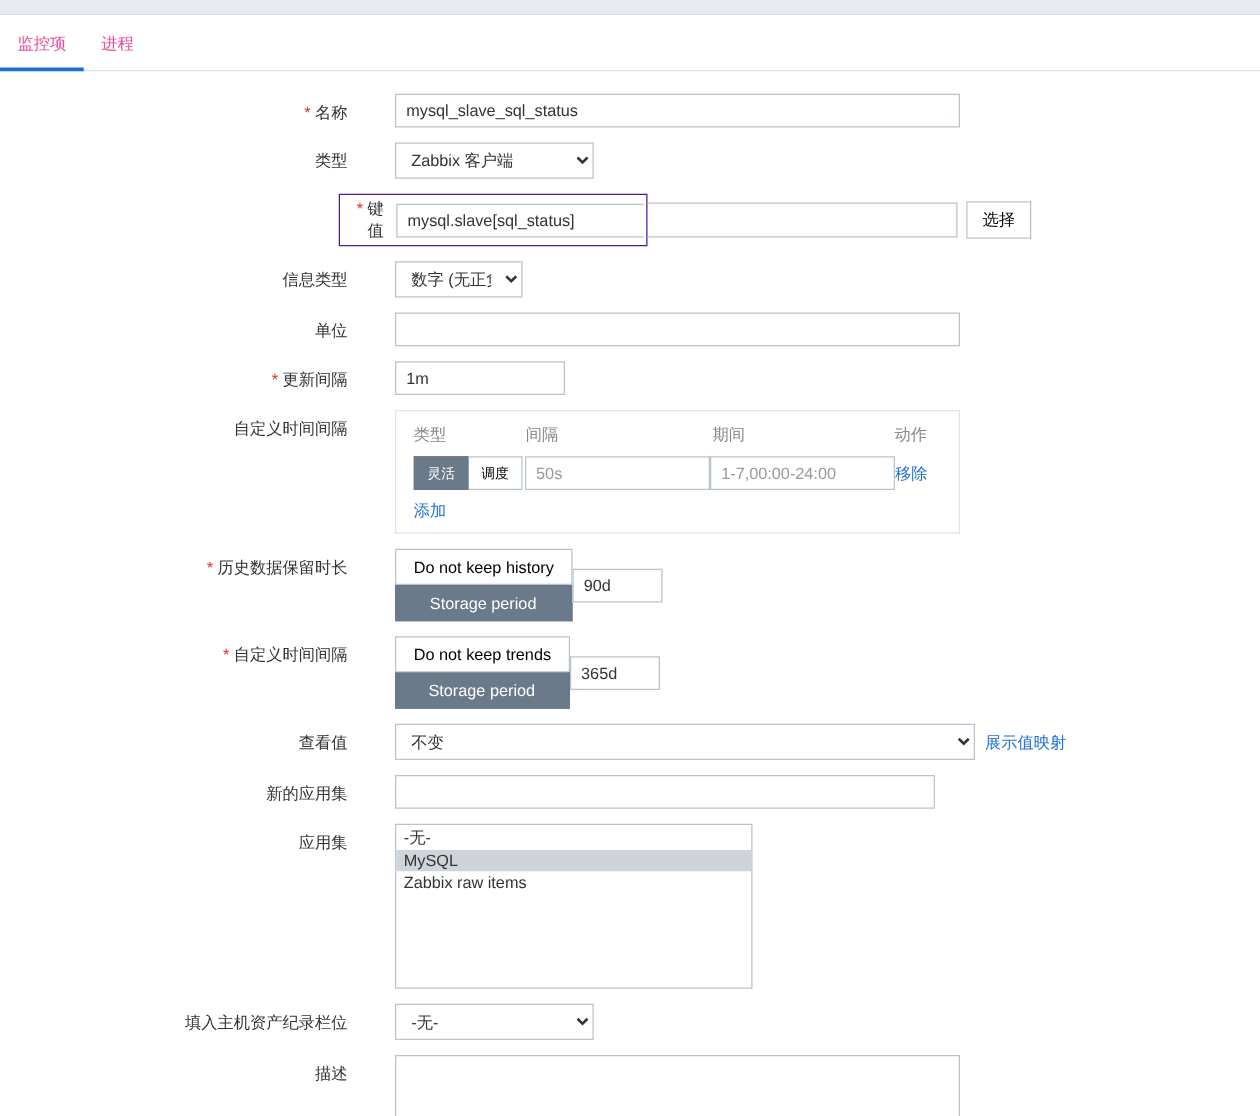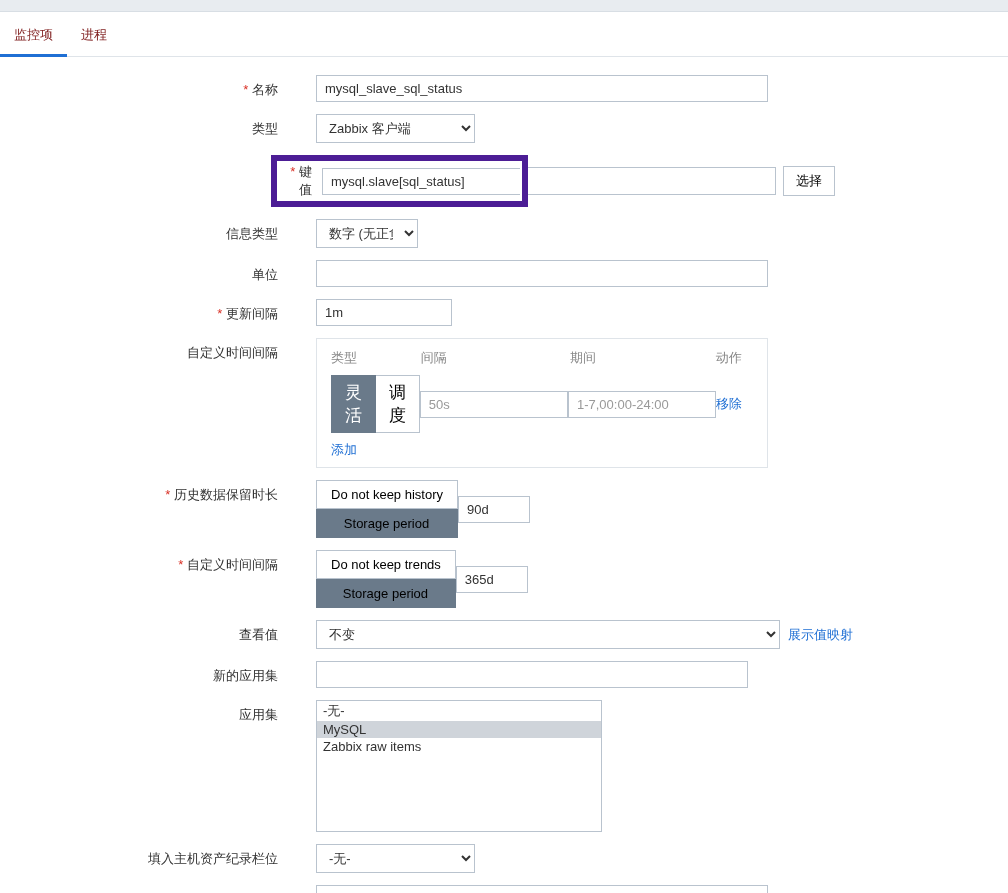--- a/index.html
+++ b/index.html
@@ -16,21 +16,21 @@
       border-bottom: 1px solid #d8dee4;
     }
     .tabs {
       display: flex;
       border-bottom: 1px solid #dfe4e9;
       margin-bottom: 18px;
       padding-top: 8px;
     }
     .tab {
       padding: 6px 14px 10px;
-      color: #7f1d1d;
+      color: #ec4899;
       cursor: pointer;
     }
     .tab.active {
       border-bottom: 3px solid #1f6fd4;
       margin-bottom: -1px;
     }
     .form-row {
       display: flex;
       align-items: flex-start;
       margin-bottom: 12px;
@@ -50,21 +50,21 @@
       padding: 5px 8px;
       font-size: 13px;
       color: #333;
       font-family: inherit;
       background: #fff;
     }
     .wide { width: 452px; }
     .small { width: 136px; }
     .sel-narrow { width: 159px; }
     .key-highlight {
-      border: 6px solid #4c1d95;
+      border: 1px solid #4c1d95;
       padding: 2px;
       display: inline-flex;
       align-items: center;
       margin-left: -45px;
     }
     .key-highlight .kl { width: 43px; text-align: right; padding-right: 10px; }
     .key-highlight input { border-right: none; width: 198px; }
     .key-input-ext {
       border: 1px solid #b9c3ce; border-left: none;
       width: 248px; height: 28px; display: inline-block;
@@ -89,39 +89,39 @@
     .col-type { width: 96px; }
     .col-int { width: 160px; }
     .col-per { width: 156px; }
     .col-act { width: 40px; }
     .toggle-group { display: inline-flex; }
     .toggle-btn {
       padding: 5px 12px;
       border: 1px solid #b9c3ce;
       background: #fff;
       cursor: pointer;
-      font-size: 17px;
+      font-size: 11px;
     }
     .toggle-btn.active {
       background: #6a7a8a; color: #fff; border-color: #6a7a8a;
     }
     .toggle-btn + .toggle-btn { border-left: none; }
     .intervals-row input { width: 148px; color: #999; }
     .intervals-row .toggle-group .toggle-btn { padding: 5px 10px; }
     .link { color: #1f6fd4; cursor: pointer; }
     .seg-group { display: inline-flex; flex-direction: column; }
     .seg-btn {
       padding: 6px 14px;
       border: 1px solid #b9c3ce;
       background: #fff;
       cursor: pointer;
       font-size: 13px;
     }
     .seg-btn + .seg-btn { border-left: none; }
-    .seg-btn.active { background: #6a7a8a; color: #000000; border-color: #6a7a8a; text-align: center; }
+    .seg-btn.active { background: #6a7a8a; color: #ffffff; border-color: #6a7a8a; text-align: center; }
     .seg-input {
       border: 1px solid #b9c3ce; border-left: none;
       padding: 6px 10px; width: 72px;
     }
     .view-select { width: 464px; }
     .app-new {
       width: 432px;
       border: 2px solid #9fd6a4;
       background: #f3fbf4;
       padding: 5px 8px;

